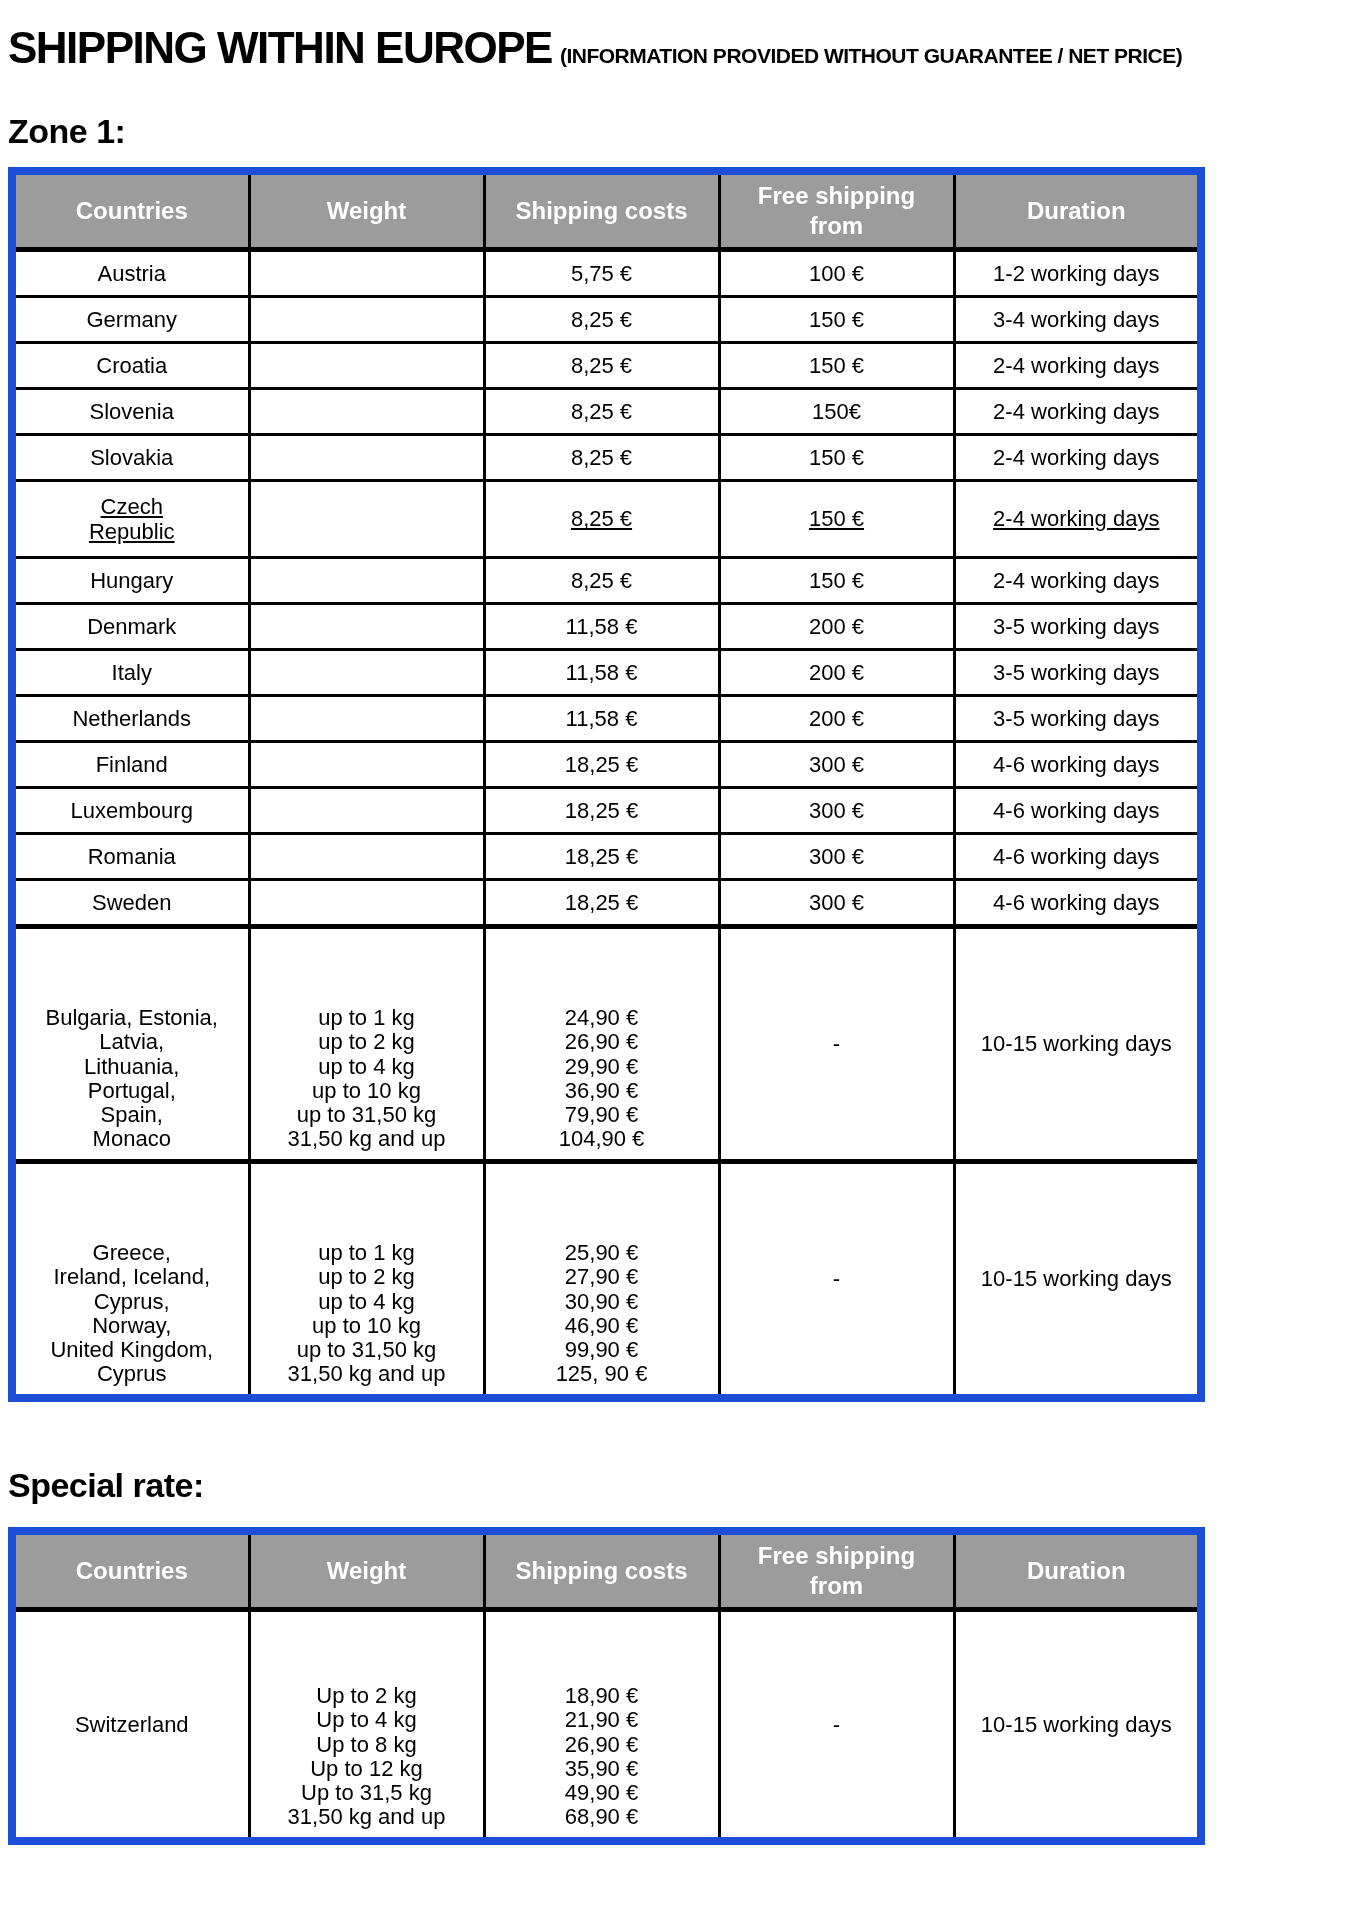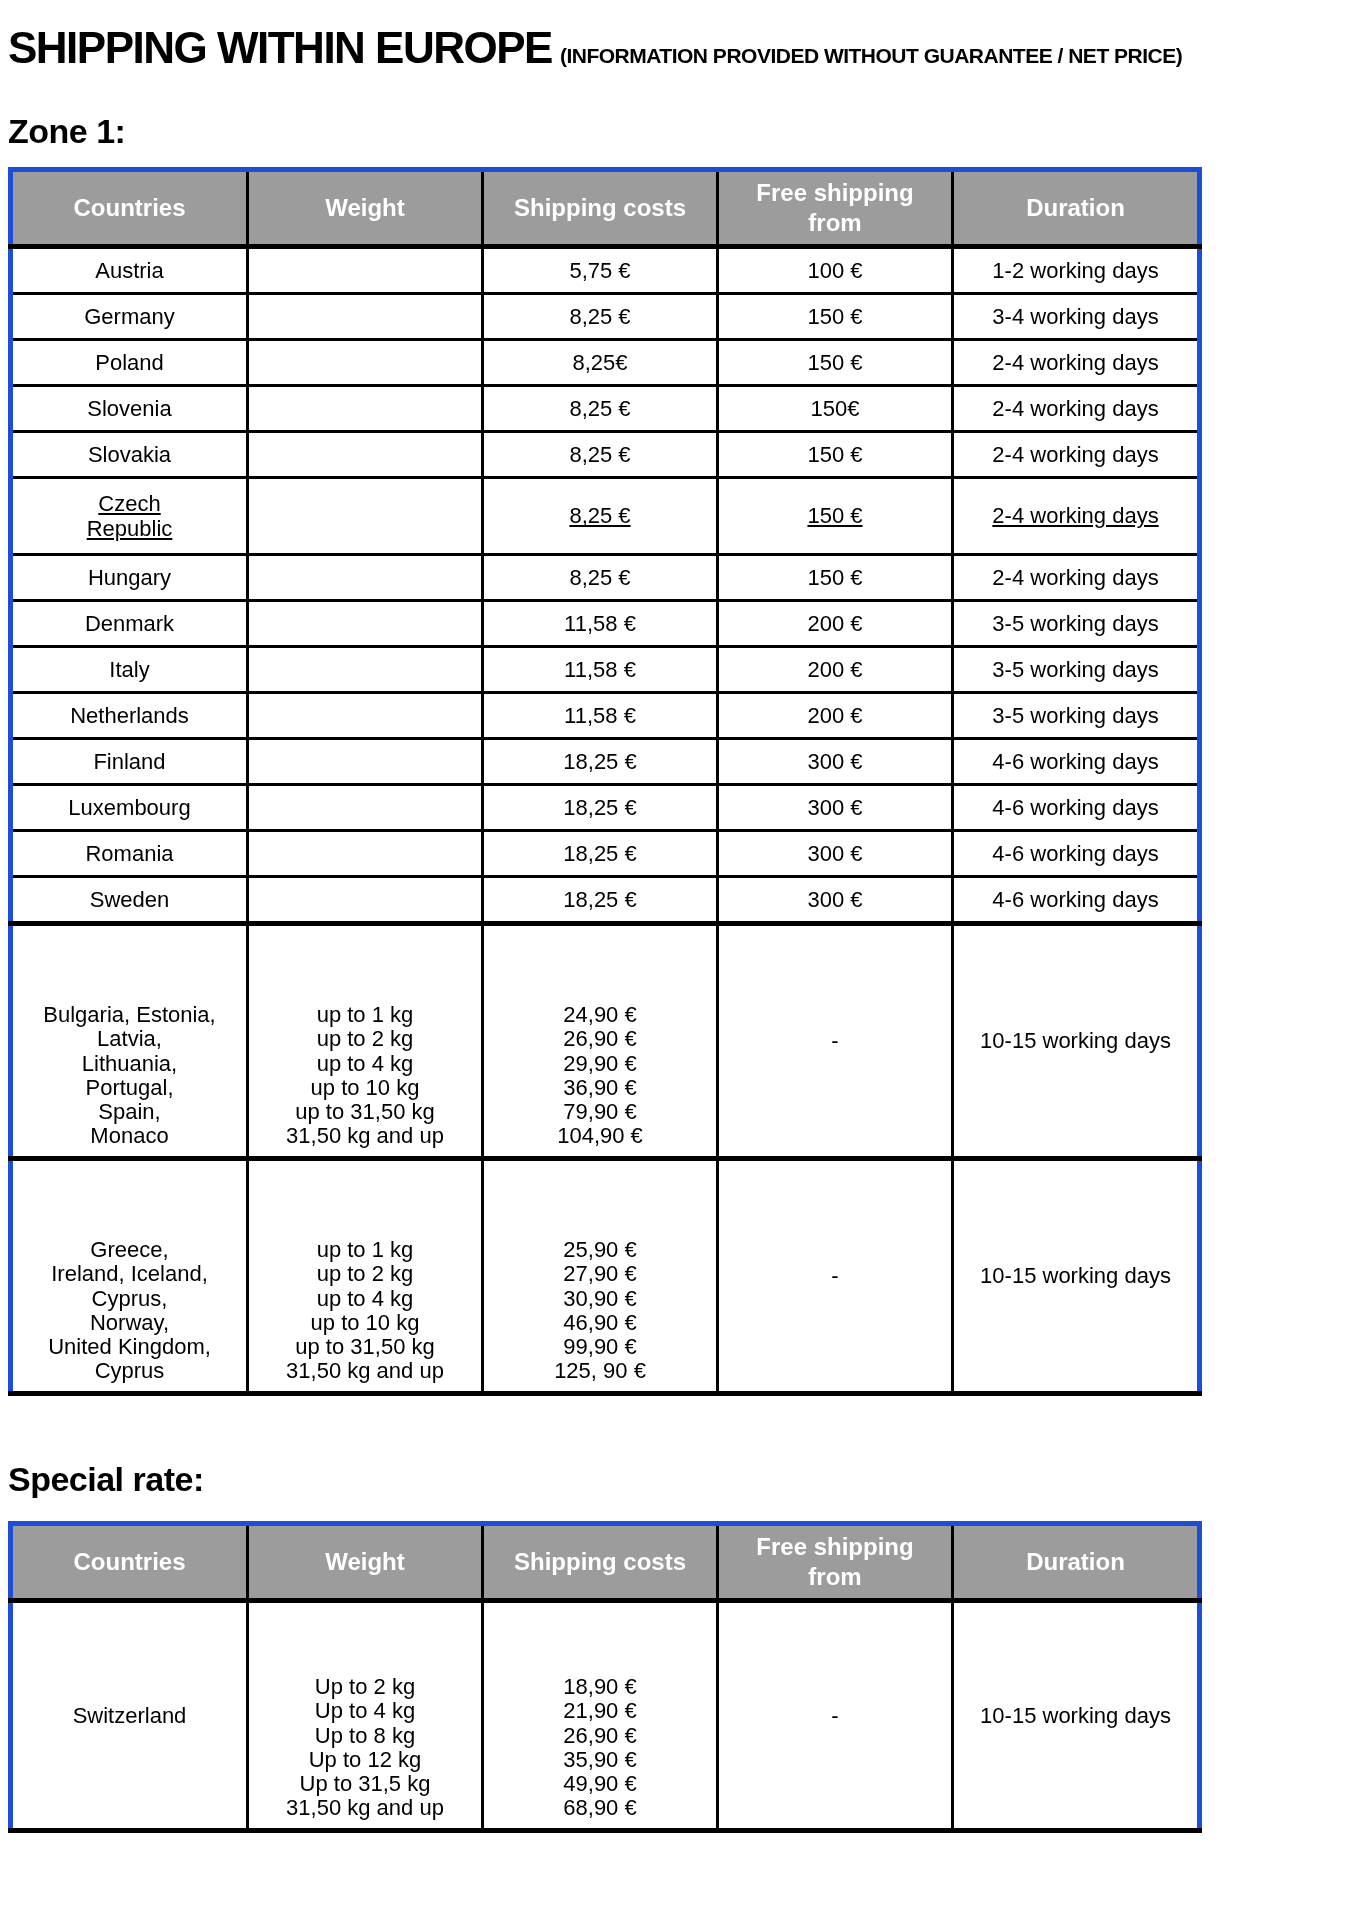--- a/index.html
+++ b/index.html
@@ -32,21 +32,21 @@
     font-weight: bold;
     margin: 40px 0 16px 0;
     letter-spacing: -0.5px;
   }
   h2.special { margin-top: 64px; margin-bottom: 22px; }
 
   table.rates {
     border-collapse: collapse;
     table-layout: fixed;
     width: 1189px;
-    border: 5px solid #1d4ed8;
+    border: 8px solid #1d4ed8;
     text-align: center;
     font-size: 22px;
   }
   table.rates col.c1 { width: 237px; }
   table.rates col.c2 { width: 235px; }
   table.rates col.c3 { width: 235px; }
   table.rates col.c4 { width: 235px; }
   table.rates col.c5 { width: 247px; }
 
   table.rates th {
@@ -116,23 +116,23 @@
         <td>1-2 working days</td>
       </tr>
       <tr>
         <td class="country">Germany</td>
         <td></td>
         <td>8,25 €</td>
         <td>150 €</td>
         <td>3-4 working days</td>
       </tr>
       <tr>
-        <td class="country">Poland</td>
-        <td></td>
-        <td>8,25€</td>
+        <td class="country">Croatia</td>
+        <td></td>
+        <td>8,25 €</td>
         <td>150 €</td>
         <td>2-4 working days</td>
       </tr>
       <tr>
         <td class="country">Slovenia</td>
         <td></td>
         <td>8,25 €</td>
         <td>150€</td>
         <td>2-4 working days</td>
       </tr>

